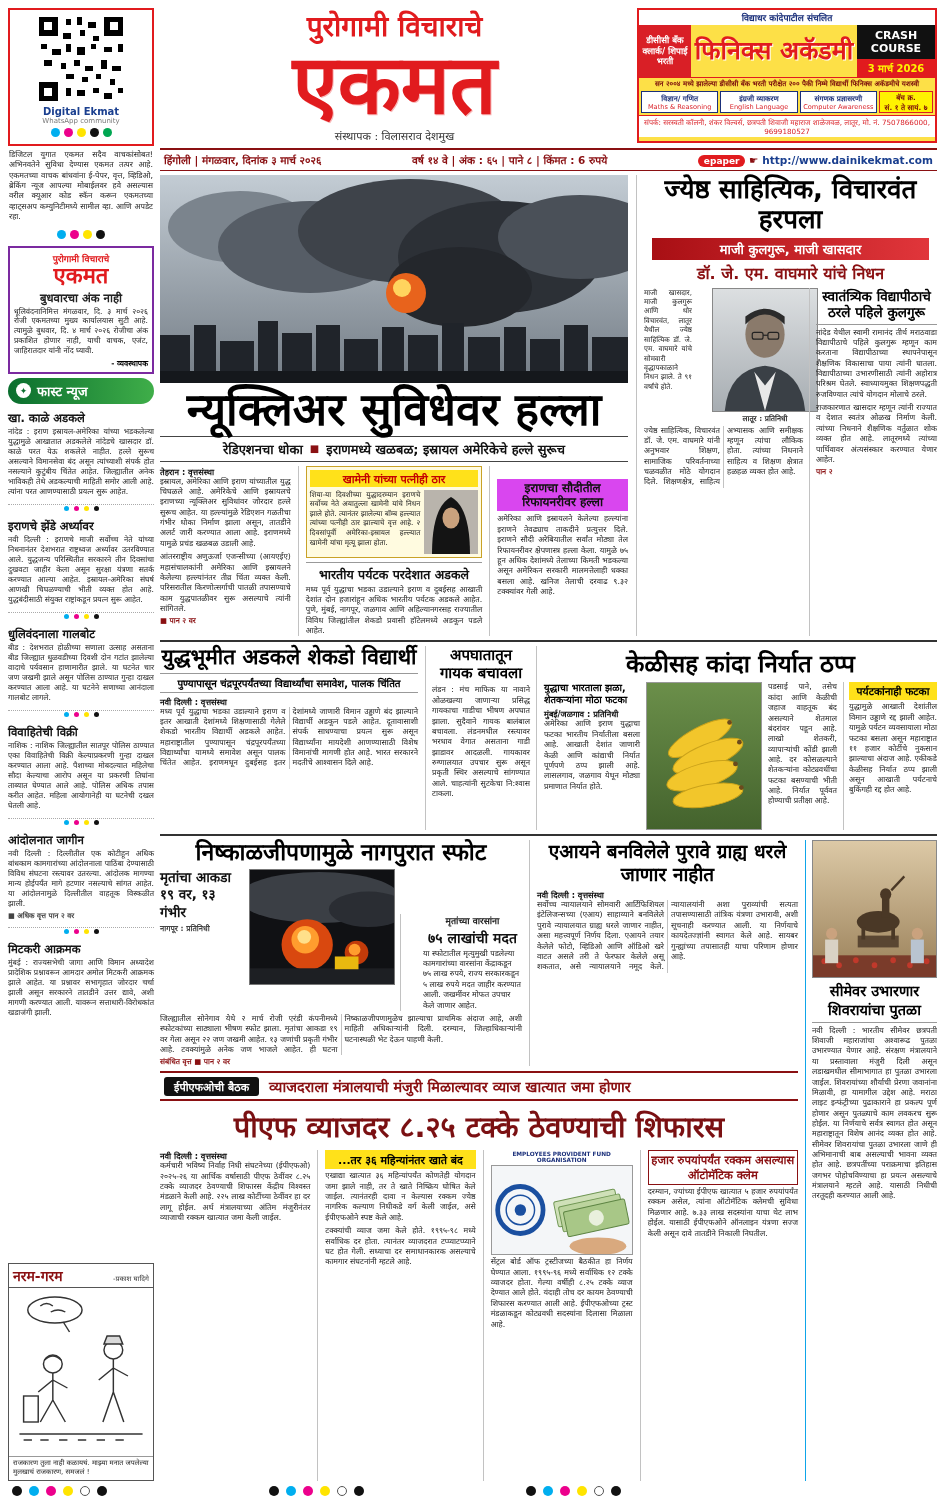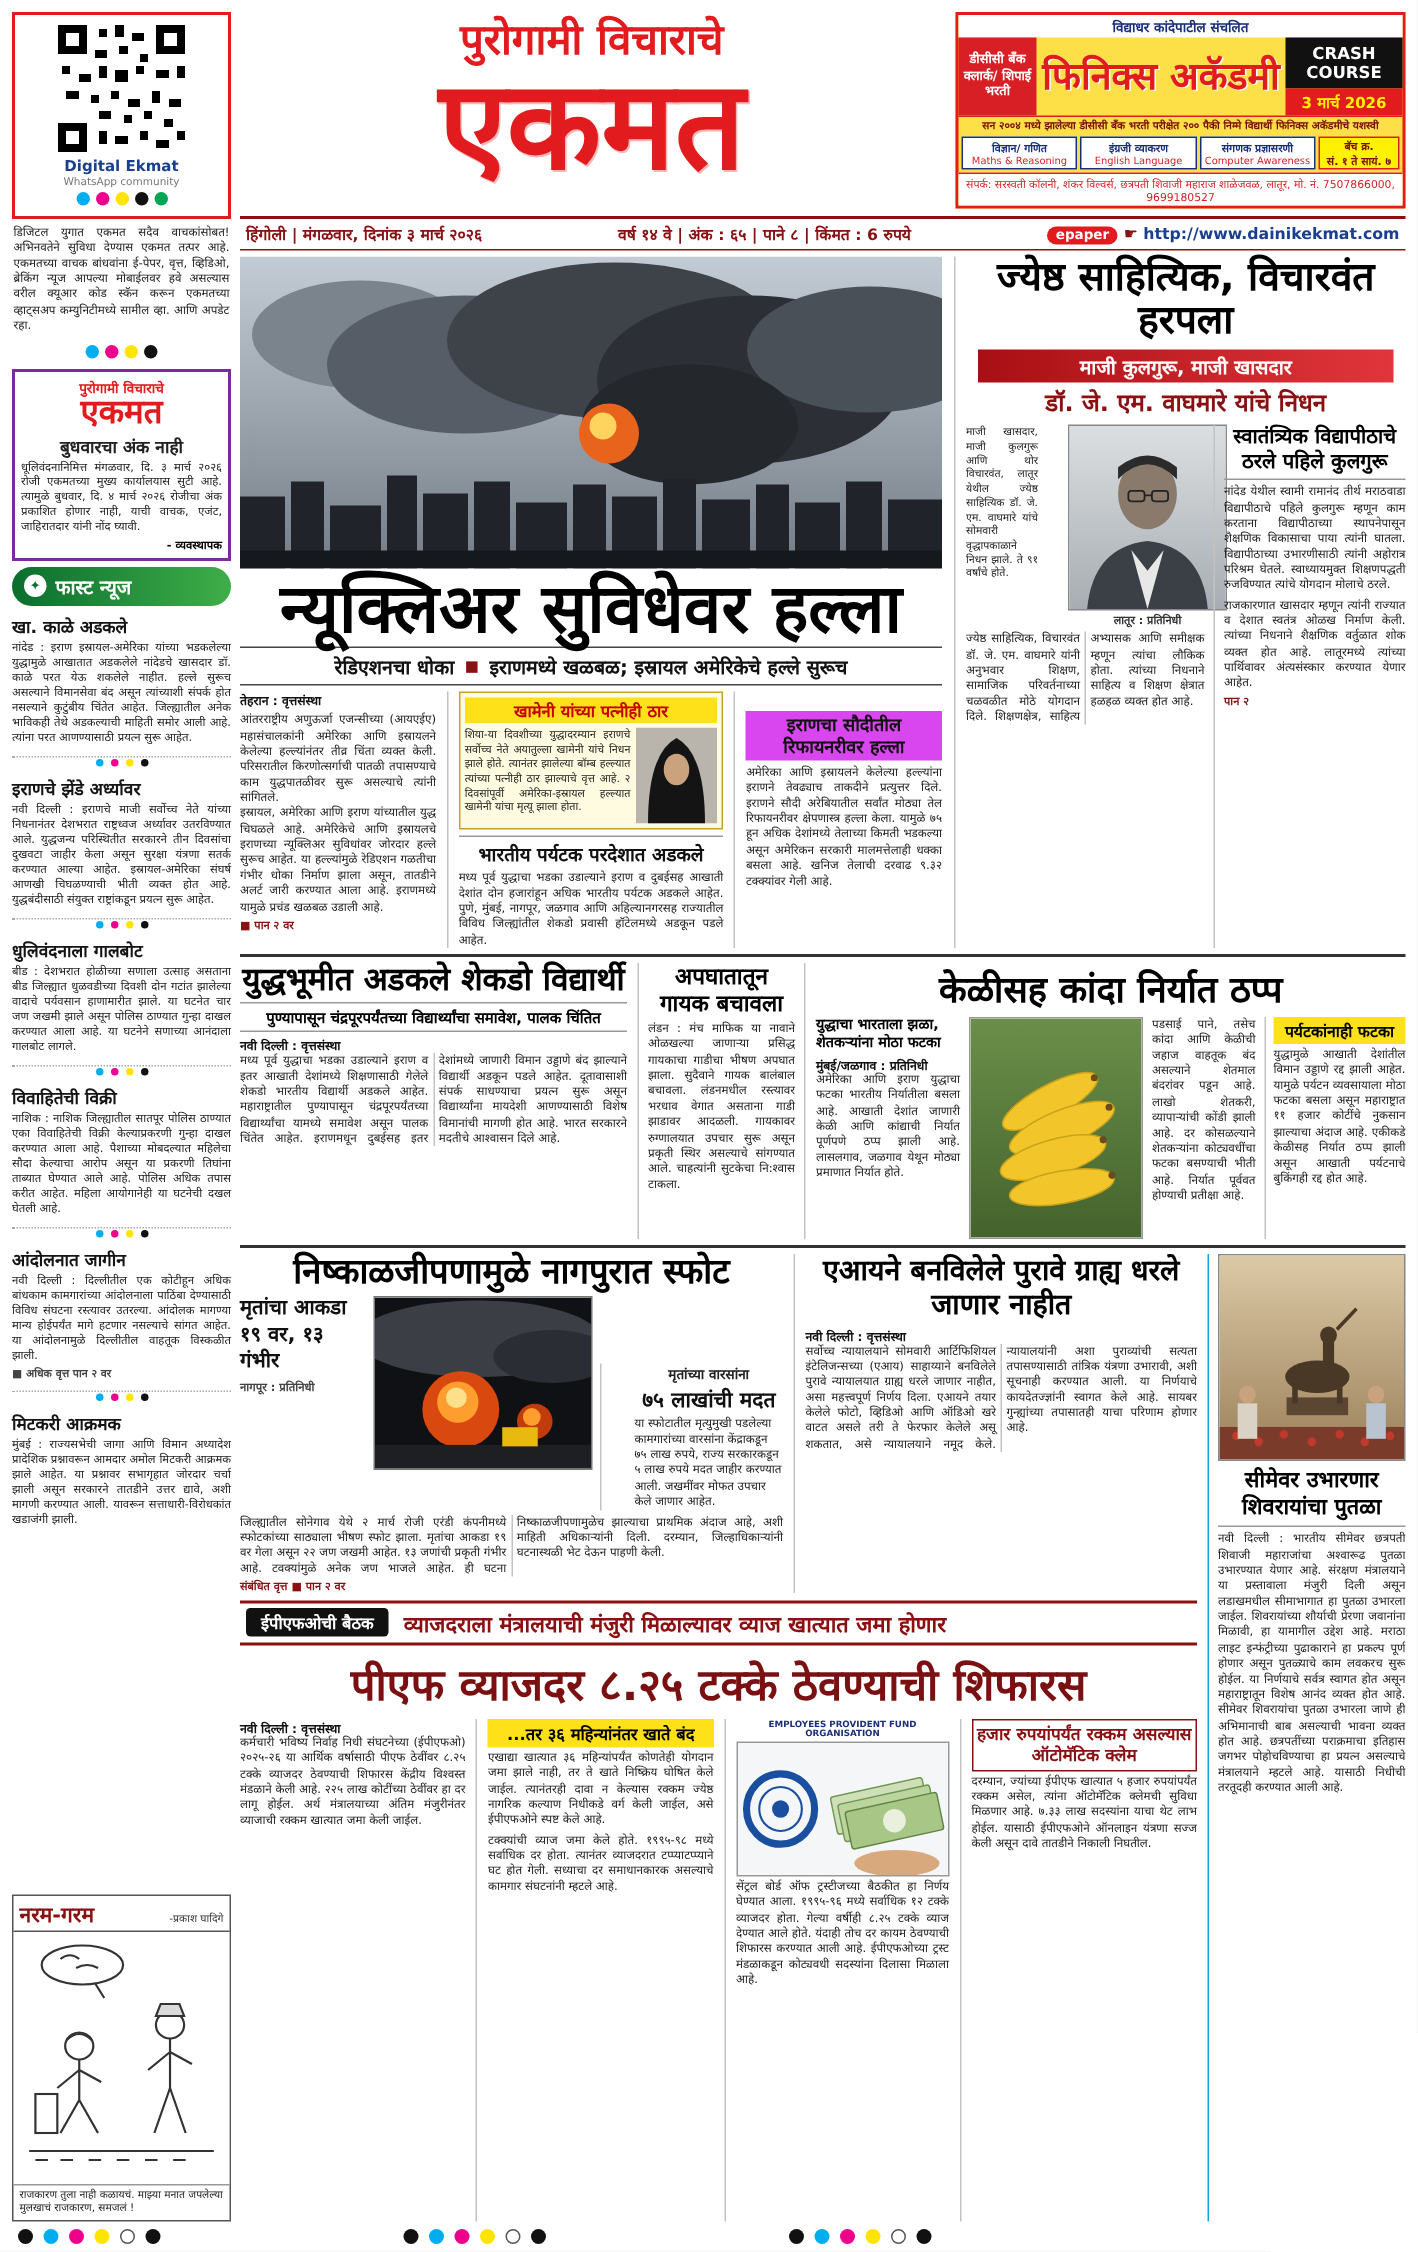--- a/index.html
+++ b/index.html
@@ -347,20 +347,21 @@
       <div class="cartoon-caption">राजकारण तुला नाही कळायचं. माझ्या मनात जपलेल्या मुलखाचं राजकारण, समजलं !</div>
     </div>
   </div>
 
   <div class="main-col">
 
     <div class="header-row">
       <div class="masthead">
         <div class="masthead-tagline">पुरोगामी विचाराचे</div>
         <div class="masthead-title">एकमत</div>
+        <div class="masthead-founder">संस्थापक : विलासराव देशमुख</div>
       </div>
 
       <div class="ad">
         <div class="ad-top">विद्याधर कांदेपाटील संचलित</div>
         <div class="ad-mid">
           <div class="ad-left">डीसीसी बँक क्लार्क/ शिपाई भरती</div>
           <div class="ad-center">
             <div class="ad-brand">फिनिक्स अकॅडमी</div>
           </div>
           <div class="ad-right">
@@ -444,22 +445,22 @@
           <div class="main-headline">न्यूक्लिअर सुविधेवर हल्ला</div>
           <div class="subhead">
             <span>रेडिएशनचा धोका</span>
             <span class="sq">■</span>
             <span>इराणमध्ये खळबळ; इस्रायल अमेरिकेचे हल्ले सुरूच</span>
           </div>
 
           <div class="row1-cols">
             <div class="r1c">
               <div class="dl">तेहरान : वृत्तसंस्था</div>
+              <div class="body-txt">इस्रायल, अमेरिका आणि इराण यांच्यातील युद्ध चिघळले आहे. अमेरिकेचे आणि इस्रायलचे इराणच्या न्यूक्लिअर सुविधांवर जोरदार हल्ले सुरूच आहेत. या हल्ल्यांमुळे रेडिएशन गळतीचा गंभीर धोका निर्माण झाला असून, तातडीने अलर्ट जारी करण्यात आला आहे. इराणमध्ये यामुळे प्रचंड खळबळ उडाली आहे.</div>
               <div class="body-txt" style="margin-top:3px;">आंतरराष्ट्रीय अणुऊर्जा एजन्सीच्या (आयएईए) महासंचालकांनी अमेरिका आणि इस्रायलने केलेल्या हल्ल्यांनंतर तीव्र चिंता व्यक्त केली. परिसरातील किरणोत्सर्गाची पातळी तपासण्याचे काम युद्धपातळीवर सुरू असल्याचे त्यांनी सांगितले.</div>
-              <div class="body-txt">इस्रायल, अमेरिका आणि इराण यांच्यातील युद्ध चिघळले आहे. अमेरिकेचे आणि इस्रायलचे इराणच्या न्यूक्लिअर सुविधांवर जोरदार हल्ले सुरूच आहेत. या हल्ल्यांमुळे रेडिएशन गळतीचा गंभीर धोका निर्माण झाला असून, तातडीने अलर्ट जारी करण्यात आला आहे. इराणमध्ये यामुळे प्रचंड खळबळ उडाली आहे.</div>
               <div class="marker">■ पान २ वर</div>
             </div>
 
             <div class="r1c r1c-mid">
               <div class="kbox">
                 <div class="kbox-title">खामेनी यांच्या पत्नीही ठार</div>
                 <div class="kbox-row">
                   <div class="body-txt" style="font-size:7.2px;">शिया-या दिवशीच्या युद्धादरम्यान इराणचे सर्वोच्च नेते अयातुल्ला खामेनी यांचे निधन झाले होते. त्यानंतर झालेल्या बॉम्ब हल्ल्यात त्यांच्या पत्नीही ठार झाल्याचे वृत्त आहे. २ दिवसांपूर्वी अमेरिका-इस्रायल हल्ल्यात खामेनी यांचा मृत्यू झाला होता.</div>
                   <svg class="kphoto" viewBox="0 0 54 64" preserveAspectRatio="none">
                     <rect width="54" height="64" fill="#b9b4ac"></rect>

